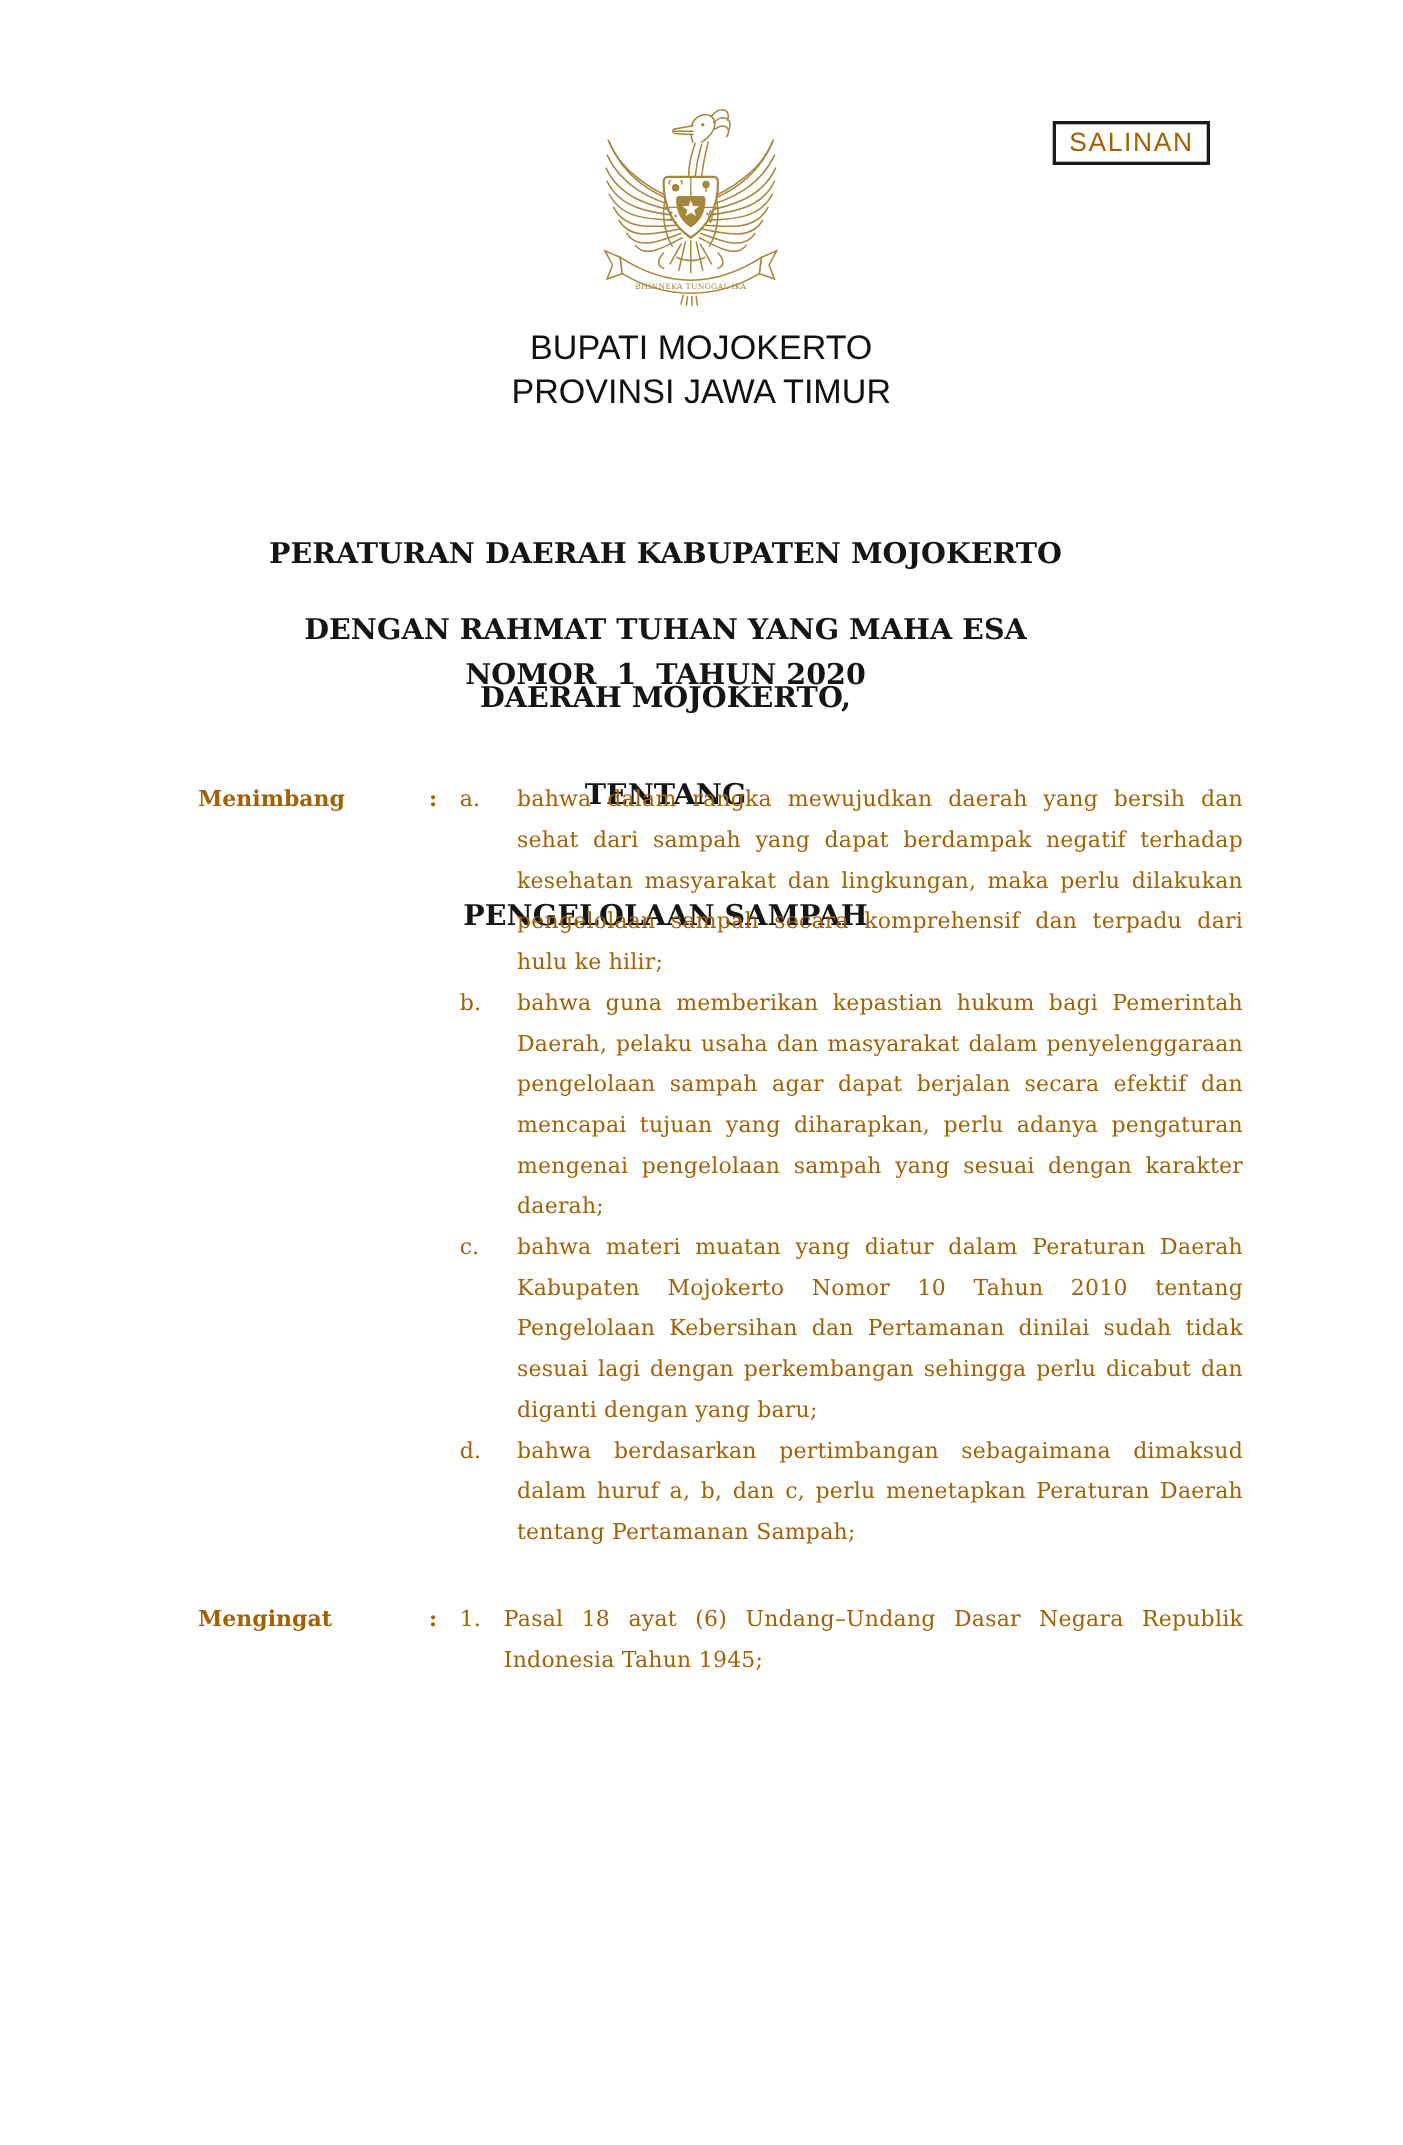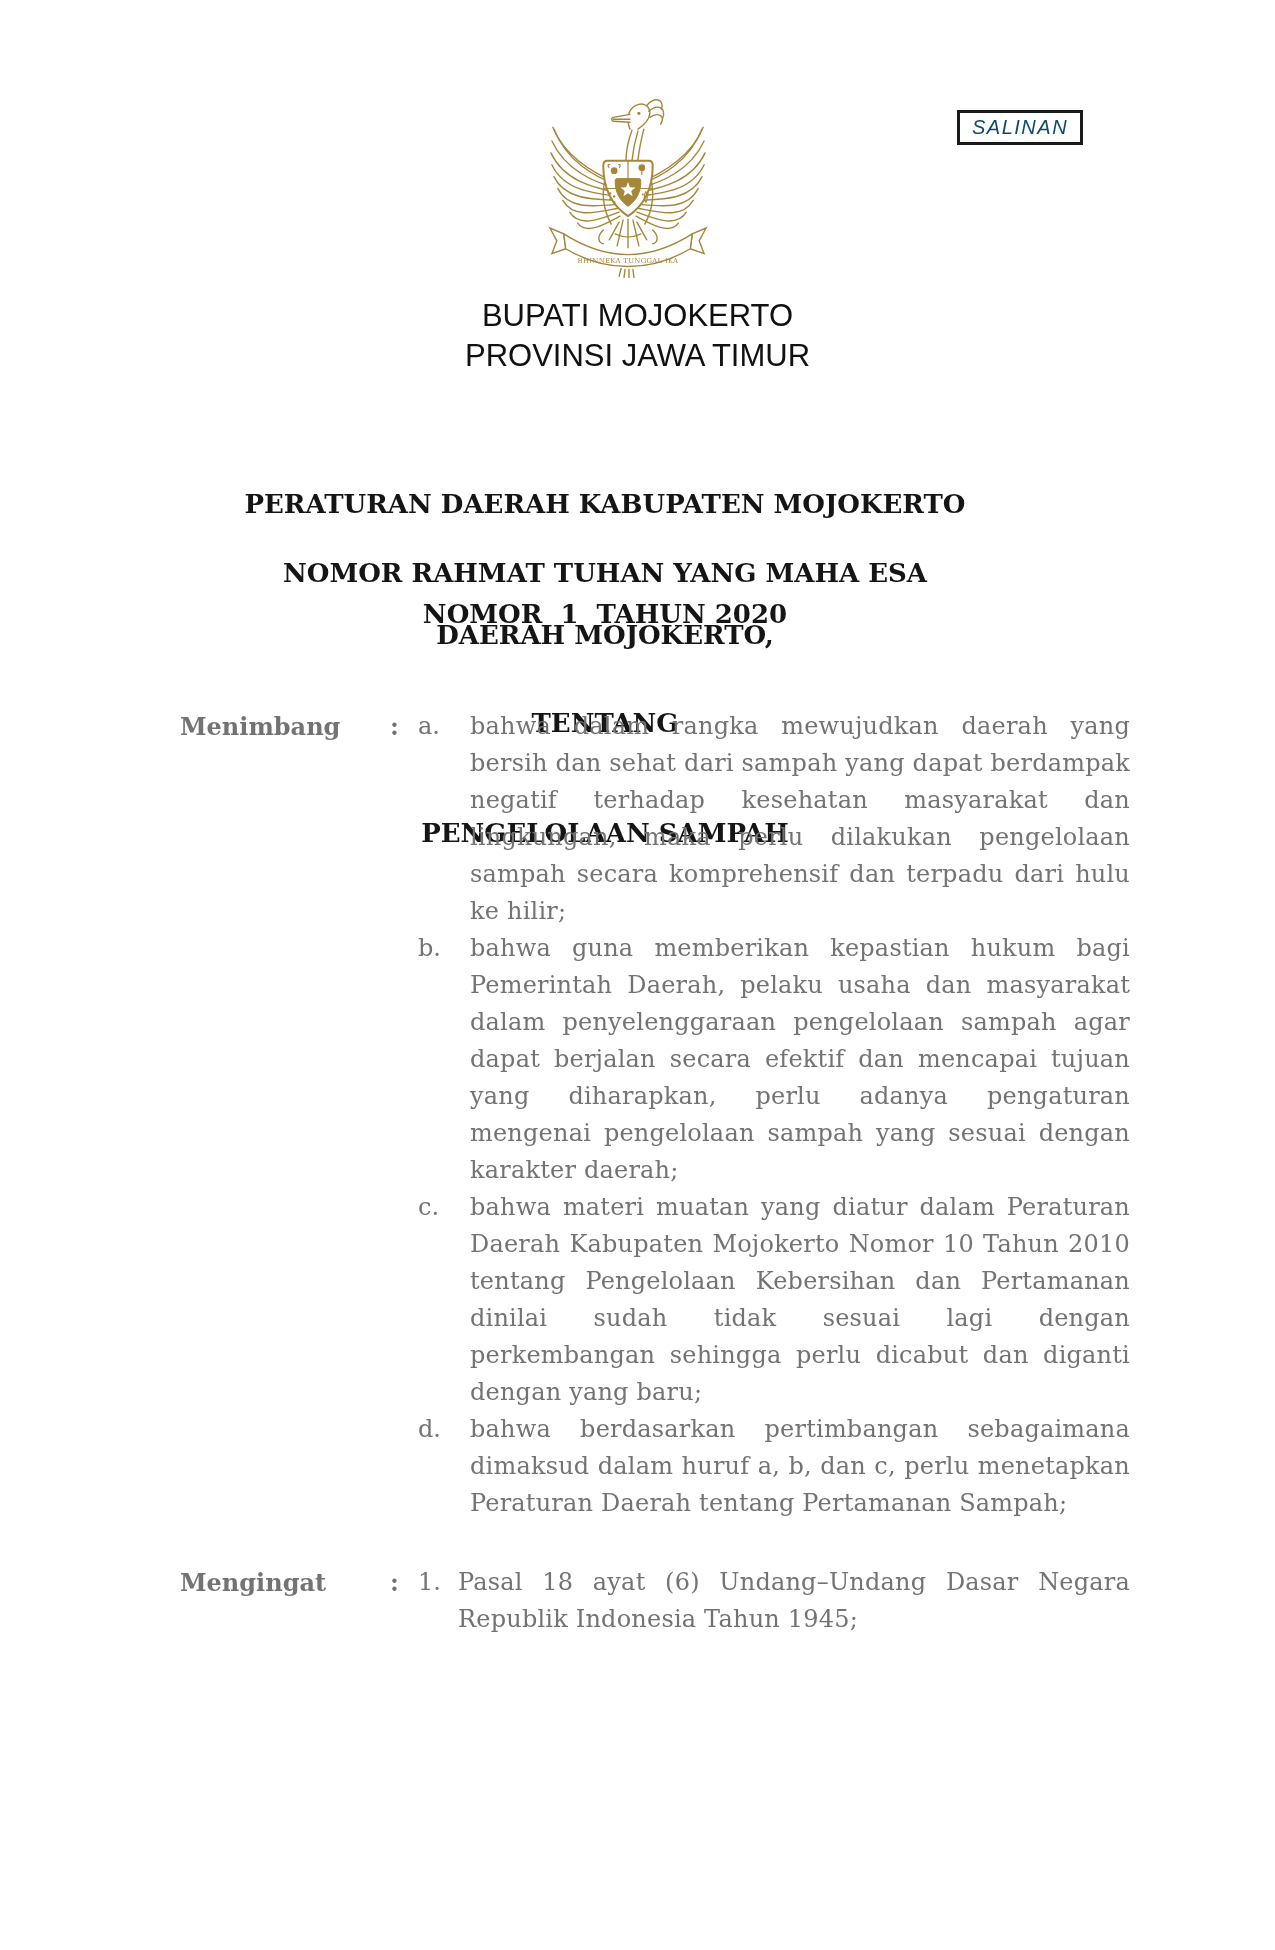--- a/index.html
+++ b/index.html
@@ -9,42 +9,41 @@
     -webkit-font-smoothing:antialiased;
   }
   .page{position:absolute;inset:0;background:#ffffff;overflow:hidden;}
 
   .emblem{position:absolute;left:544px;top:88px;width:168px;height:196px;}
 
   .stamp{
     position:absolute;left:957px;top:110px;
     border:3px solid #1a1a1a;padding:3px 12px;
     font-family:"Liberation Sans", sans-serif;
-    font-size:20px;letter-spacing:1.5px;color:#0c4a6e;font-weight:400;
+    font-size:24px;letter-spacing:1.5px;color:#a16207;font-weight:400;
     background:#fff;
-    font-style:italic;
   }
 
   .sans-header{
     position:absolute;top:296px;left:0;width:1275px;text-align:center;
     font-family:"Liberation Sans", sans-serif;font-weight:normal;
     font-size:31px;line-height:40px;color:#111;
   }
 
   .serif-center{
     position:absolute;left:0;width:1210px;text-align:center;
     font-weight:bold;font-size:26px;color:#151515;
   }
   .doc-title{top:413px;line-height:36.5px;white-space:pre-wrap;}
   .invocation{top:557px;line-height:32px;}
   .official{top:619px;line-height:32px;}
 
   .clauses{
     position:absolute;top:708px;left:180px;width:950px;
-    font-size:24px;line-height:37px;color:#737373;
+    font-size:20px;line-height:37px;color:#a16207;
   }
   .clause{display:grid;grid-template-columns:210px 28px 1fr;align-items:start;}
   .clause + .clause{margin-top:42px;}
   .clause-label{font-weight:bold;}
   .clause-colon{font-weight:bold;}
   .item{display:grid;grid-template-columns:52px 1fr;align-items:start;}
   .clause.recalling .item{grid-template-columns:40px 1fr;}
   .item-text{
     text-align:justify;text-align-last:left;
     letter-spacing:0.2px;
@@ -141,21 +140,21 @@
     <div>PROVINSI JAWA TIMUR</div>
   </div>
 
   <div class="serif-center doc-title">
     <div>PERATURAN DAERAH KABUPATEN MOJOKERTO</div>
     <div>NOMOR  1  TAHUN 2020</div>
     <div>TENTANG</div>
     <div>PENGELOLAAN SAMPAH</div>
   </div>
 
-  <div class="serif-center invocation">NOMOR RAHMAT TUHAN YANG MAHA ESA</div>
+  <div class="serif-center invocation">DENGAN RAHMAT TUHAN YANG MAHA ESA</div>
 
   <div class="serif-center official">DAERAH MOJOKERTO,</div>
 
   <div class="clauses">
 
     <div class="clause considering">
       <div class="clause-label">Menimbang</div>
       <div class="clause-colon">:</div>
       <div class="items">
         <div class="item">

